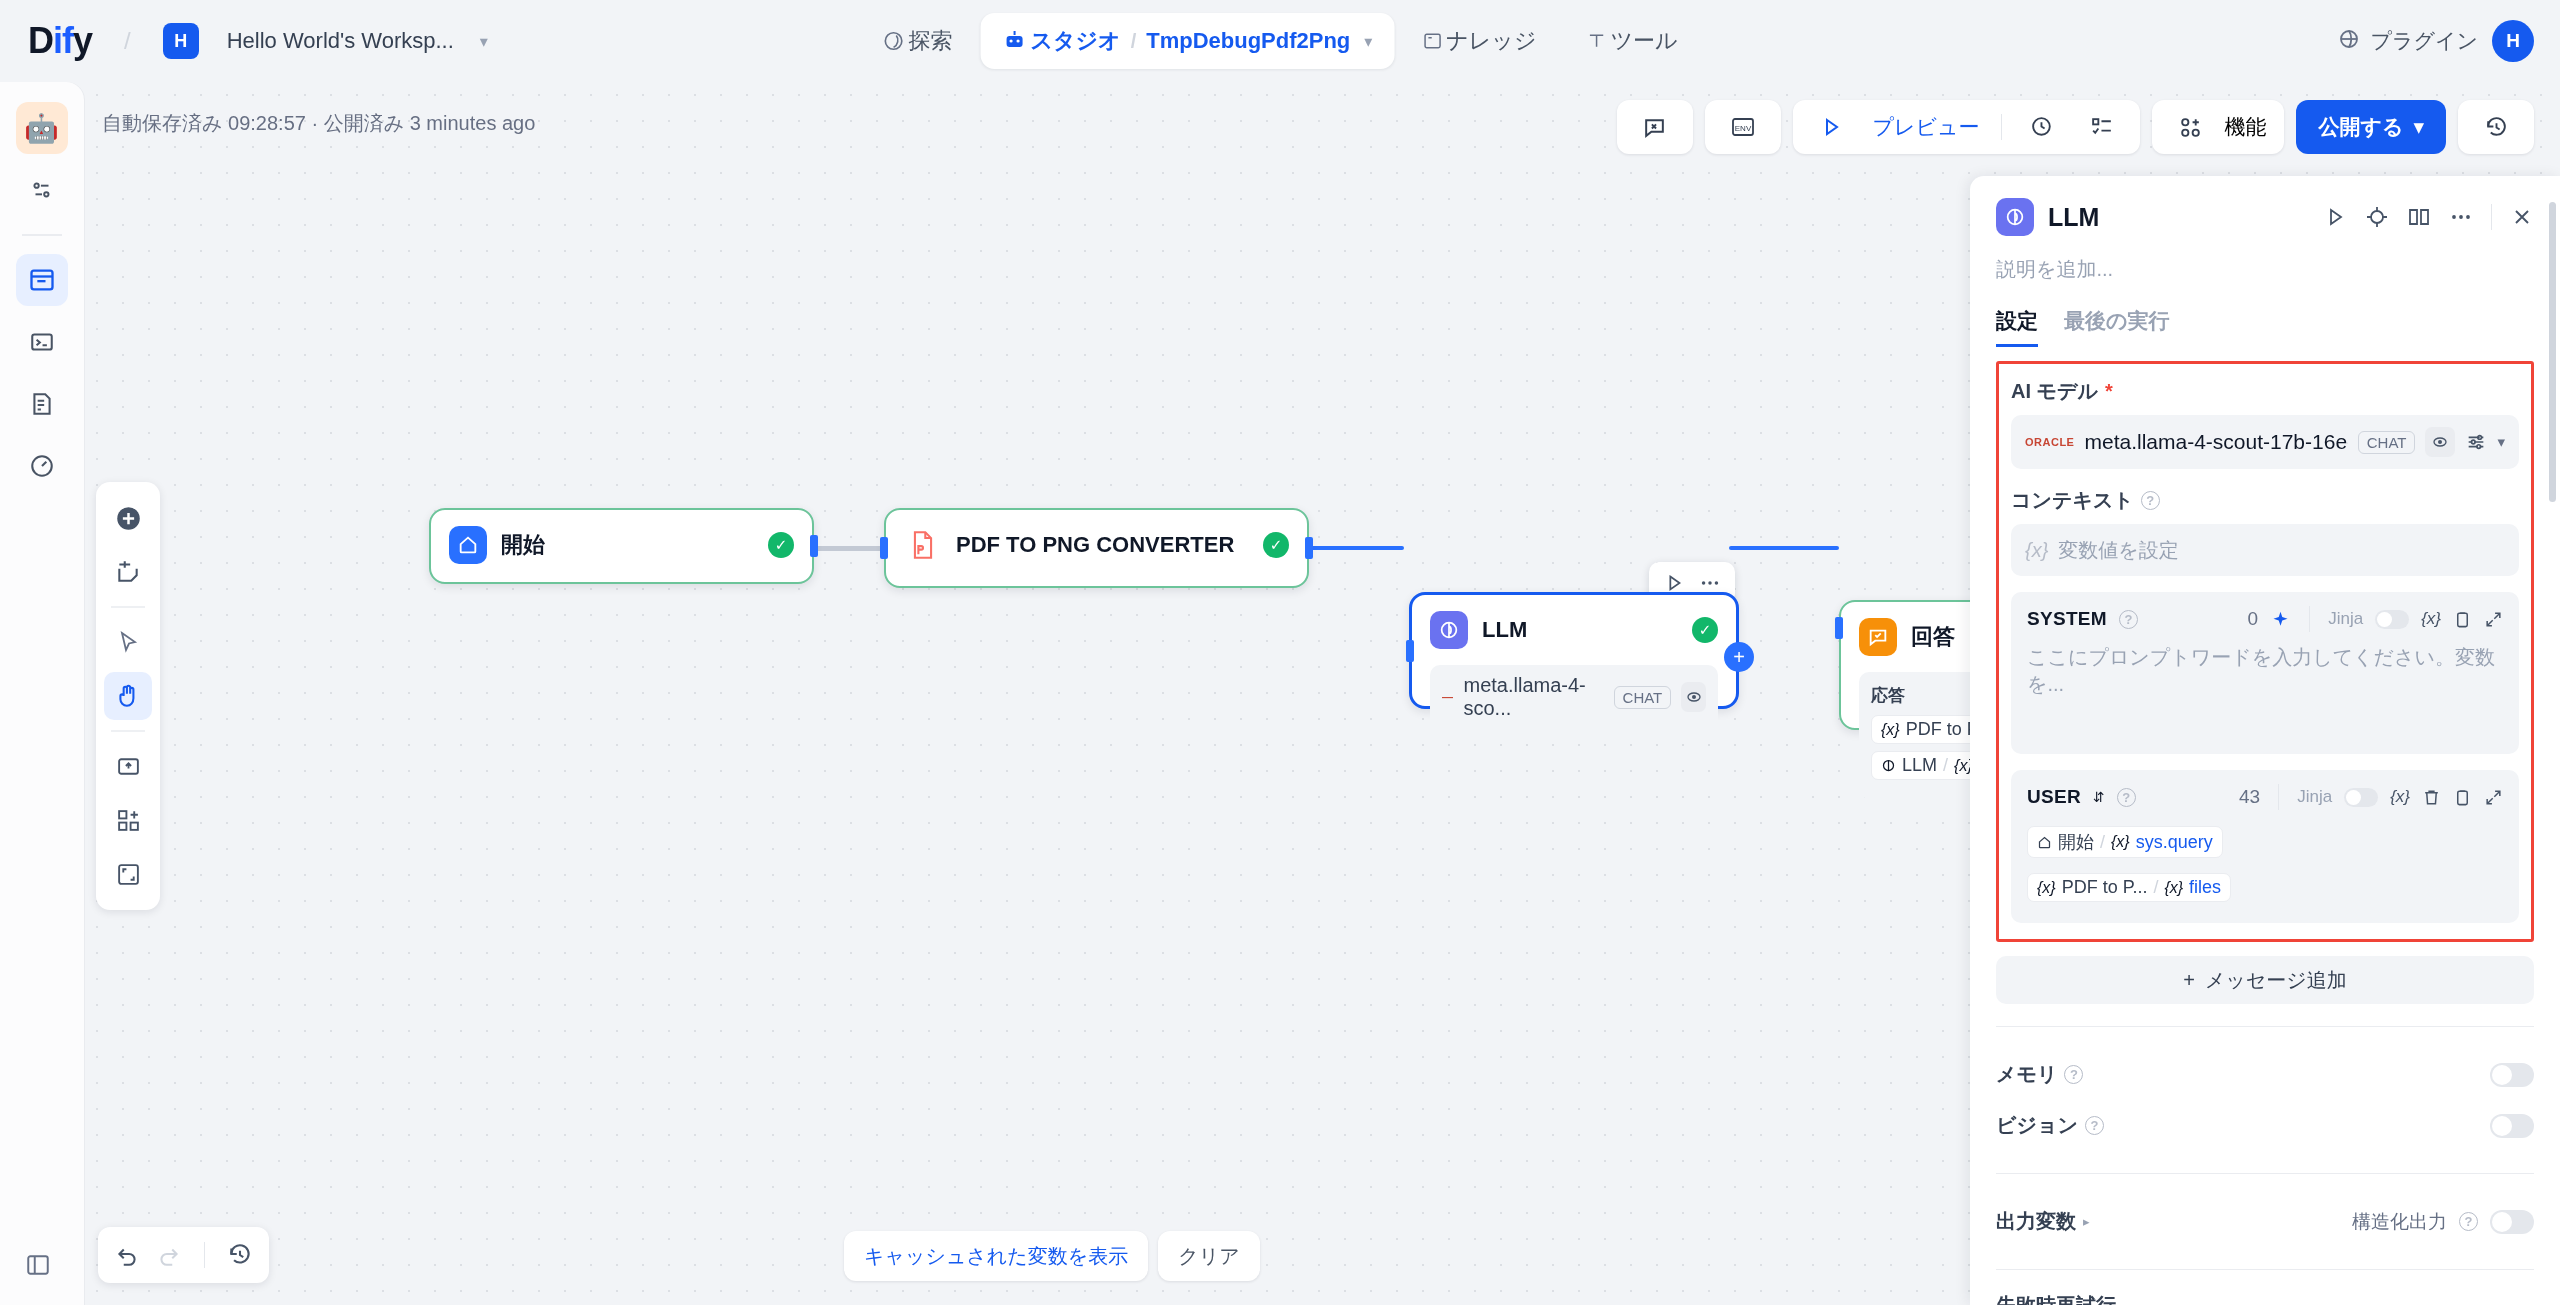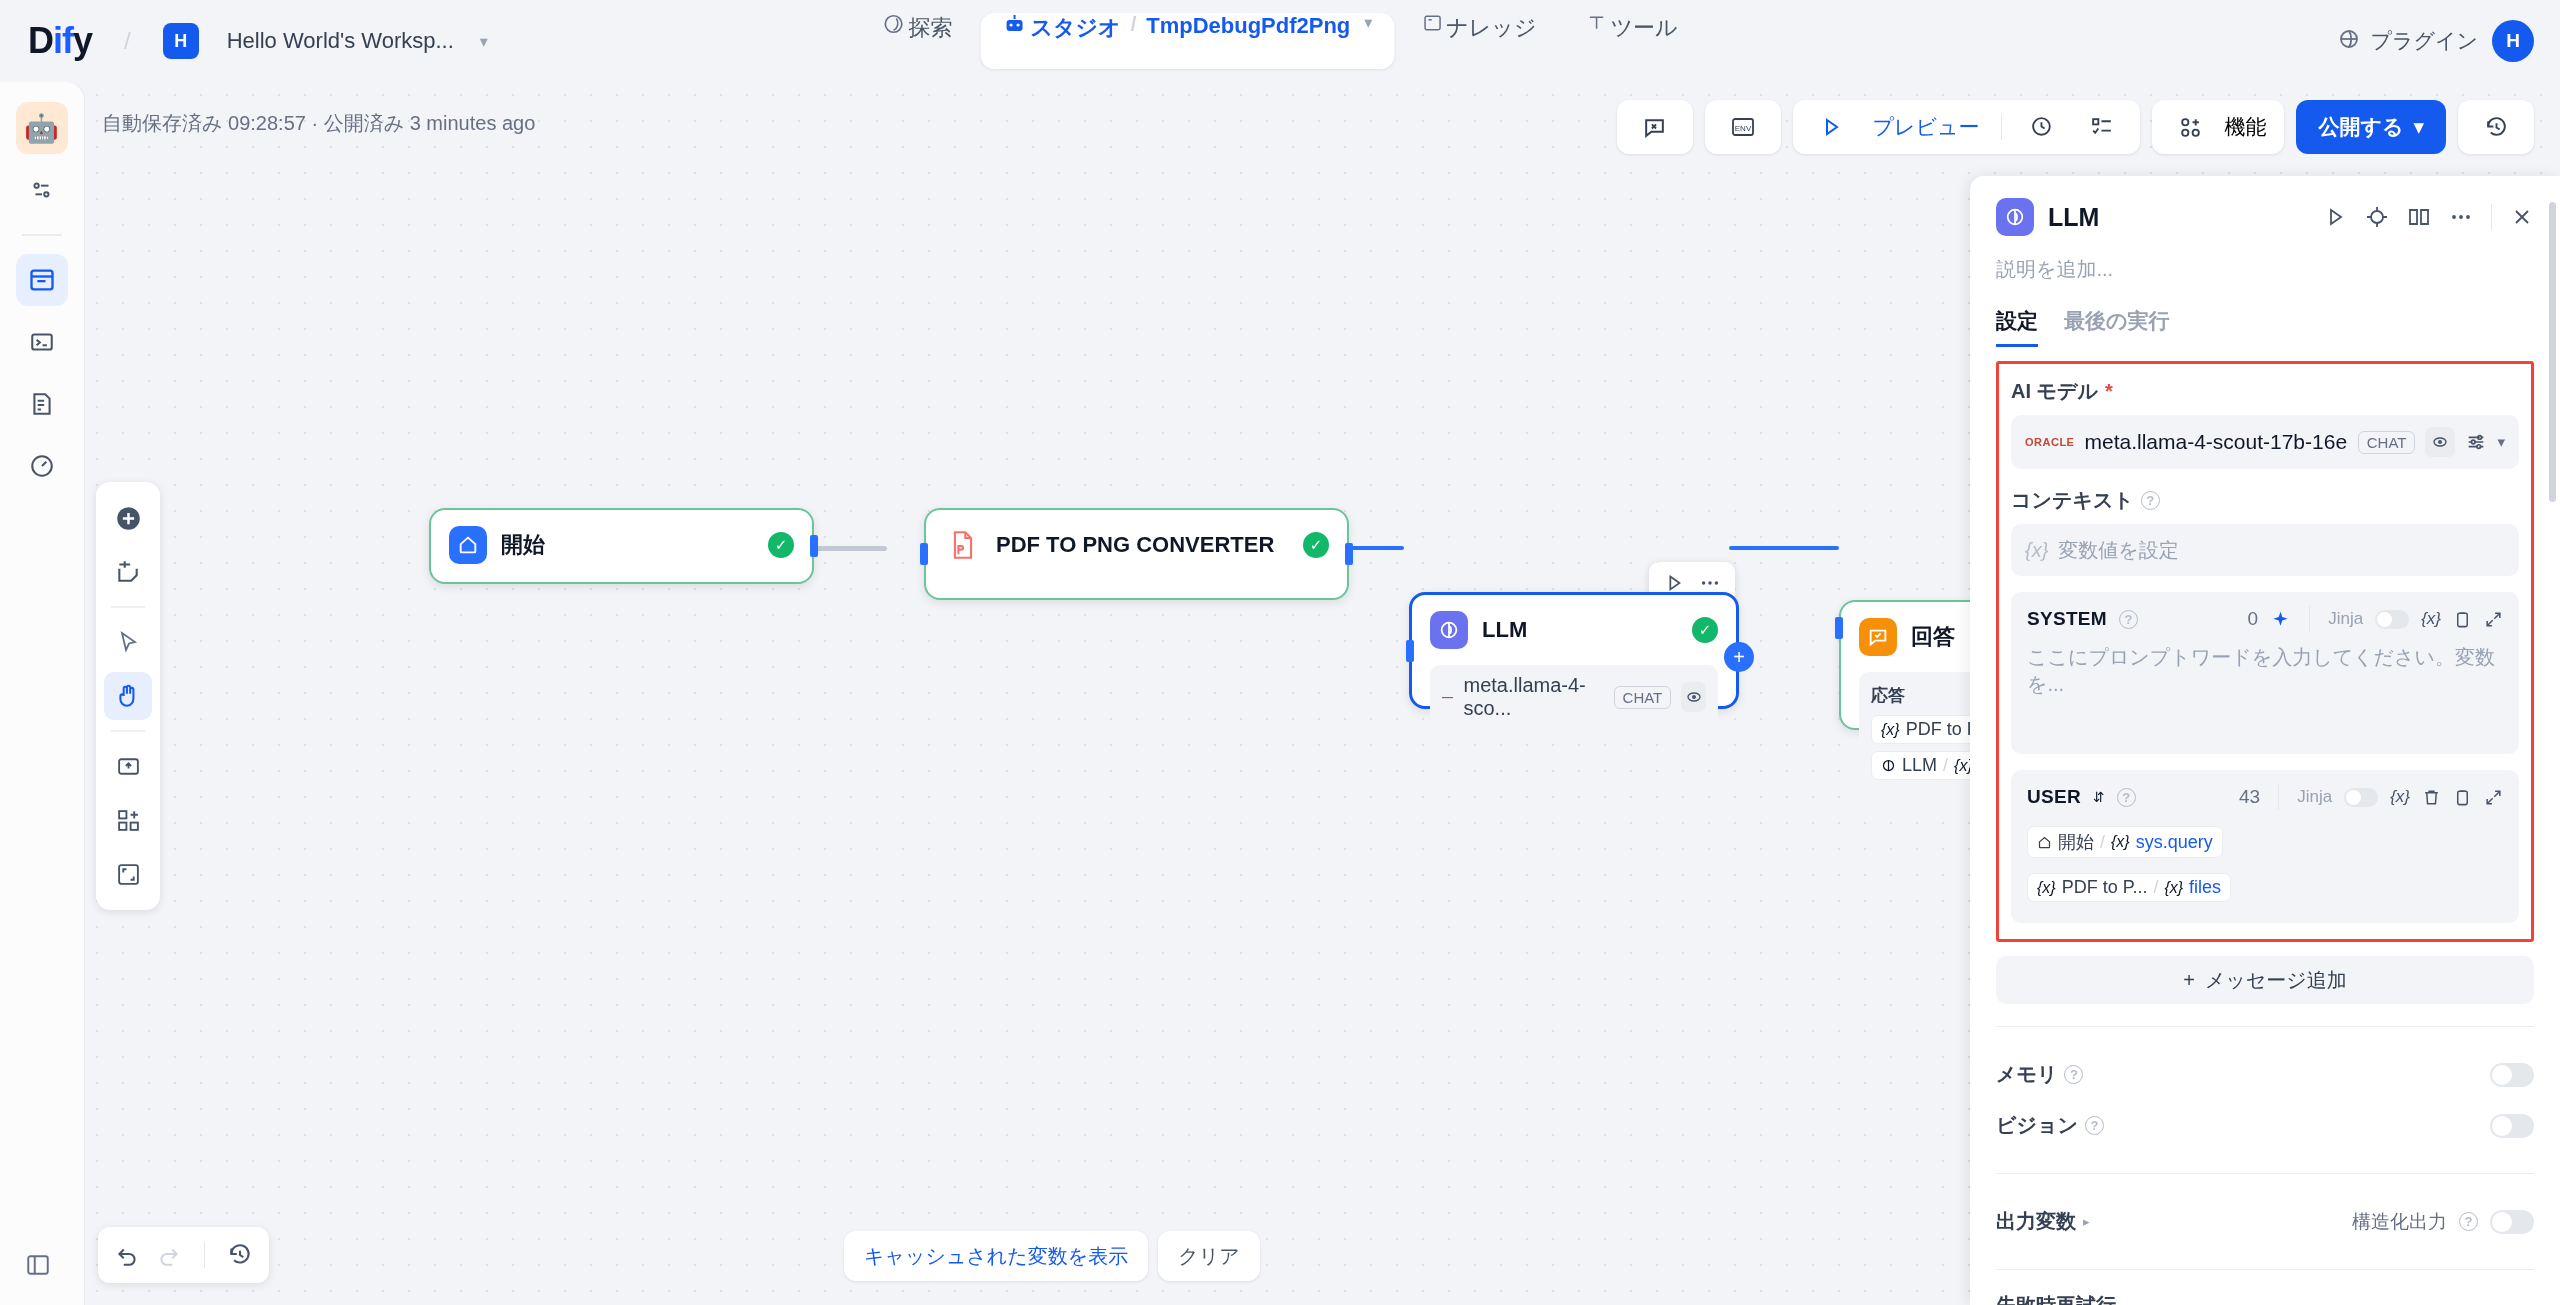--- a/index.html
+++ b/index.html
@@ -25,21 +25,21 @@
     display:flex; align-items:center; justify-content:center; margin-right: 12px;
   }
   .ws-name { font-size: 22px; color: #354052; text-align: right; }
   .chev { margin-left: 10px; color: #98a2b3; font-size: 16px; }
 
   .hdr-center {
     position: absolute; left: 50%; transform: translateX(-50%);
     display: flex; align-items: center; gap: 6px; height: 56px;
   }
   .nav-item {
-    display: flex; gap: 4px; height: 56px;
+    display: flex; align-items: center; gap: 4px; height: 56px;
     padding: 0 22px; border-radius: 14px; font-size: 22px; color: #495464;
     font-weight: 500;
   }
   .nav-item.active {
     background: #ffffff; color: #155aef; font-weight: 700;
     box-shadow: 0 1px 3px rgba(16,24,40,.08);
   }
   .nav-sep { color: #d0d5dd; font-size: 20px; margin: 0 6px; }
   .nav-doc { color: #155aef; font-weight: 700; font-size: 22px; }
   .nav-ico { display:inline-flex; }
@@ -524,21 +524,21 @@
         <svg width="22" height="22" viewBox="0 0 24 24" fill="none" stroke="#fff" stroke-width="2">
             <path d="M4 11l8-7 8 7v8a1 1 0 0 1-1 1H5a1 1 0 0 1-1-1z"></path>
           </svg>
       </div>
       <div class="node-title">開始</div>
       <div class="node-check">✓</div>
     </div>
     <div class="handle" style="right:-6px;"></div>
   </div>
 
-  <div class="node green" style="left:840px; top:426px; width:425px; height:92px;">
+  <div class="node green" style="left:800px; top:426px; width:425px; height:80px;">
     <div class="node-head">
       <div class="node-icon ni-pdf">
         <svg width="28" height="30" viewBox="0 0 24 26" fill="none" stroke="#f97066" stroke-width="1.8">
             <path d="M5 2h9l5 5v17H5z"></path>
             <path d="M14 2v5h5"></path>
             <path d="M8 14h2.5a1.5 1.5 0 0 1 0 3H8v-3zM8 17v4"></path>
           </svg>
       </div>
       <div class="node-title">PDF TO PNG CONVERTER</div>
       <div class="node-check">✓</div>

